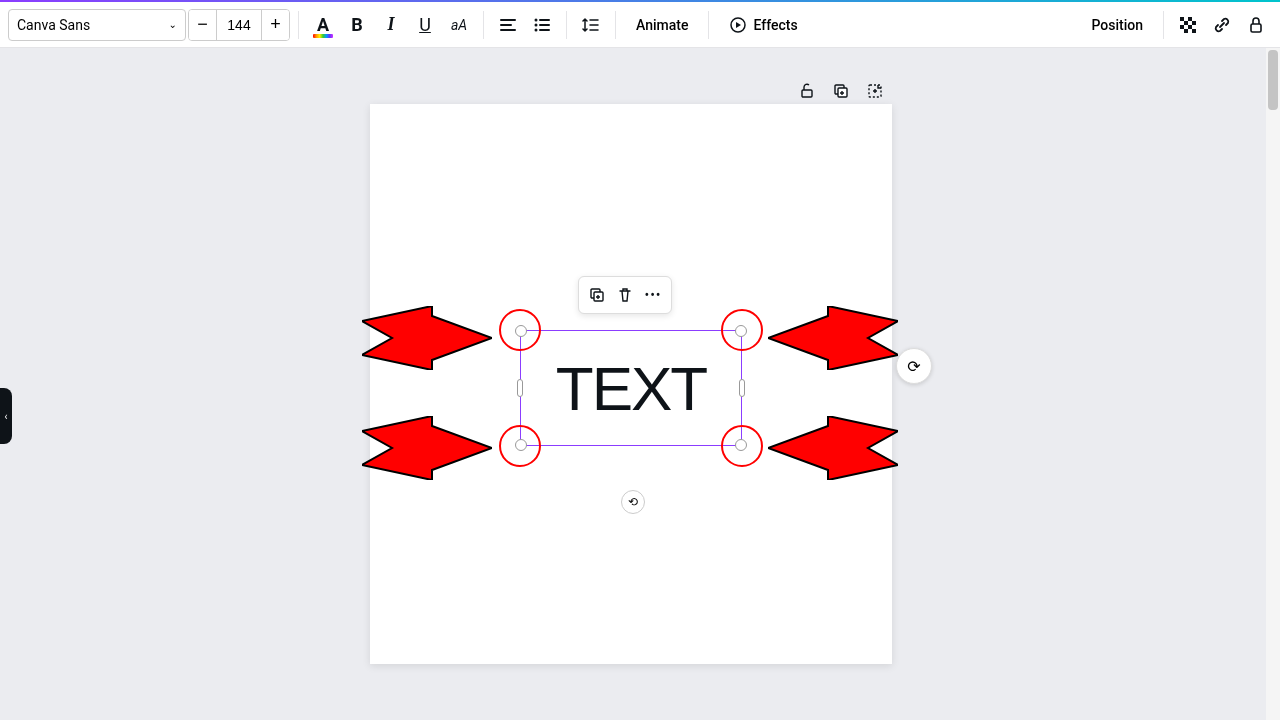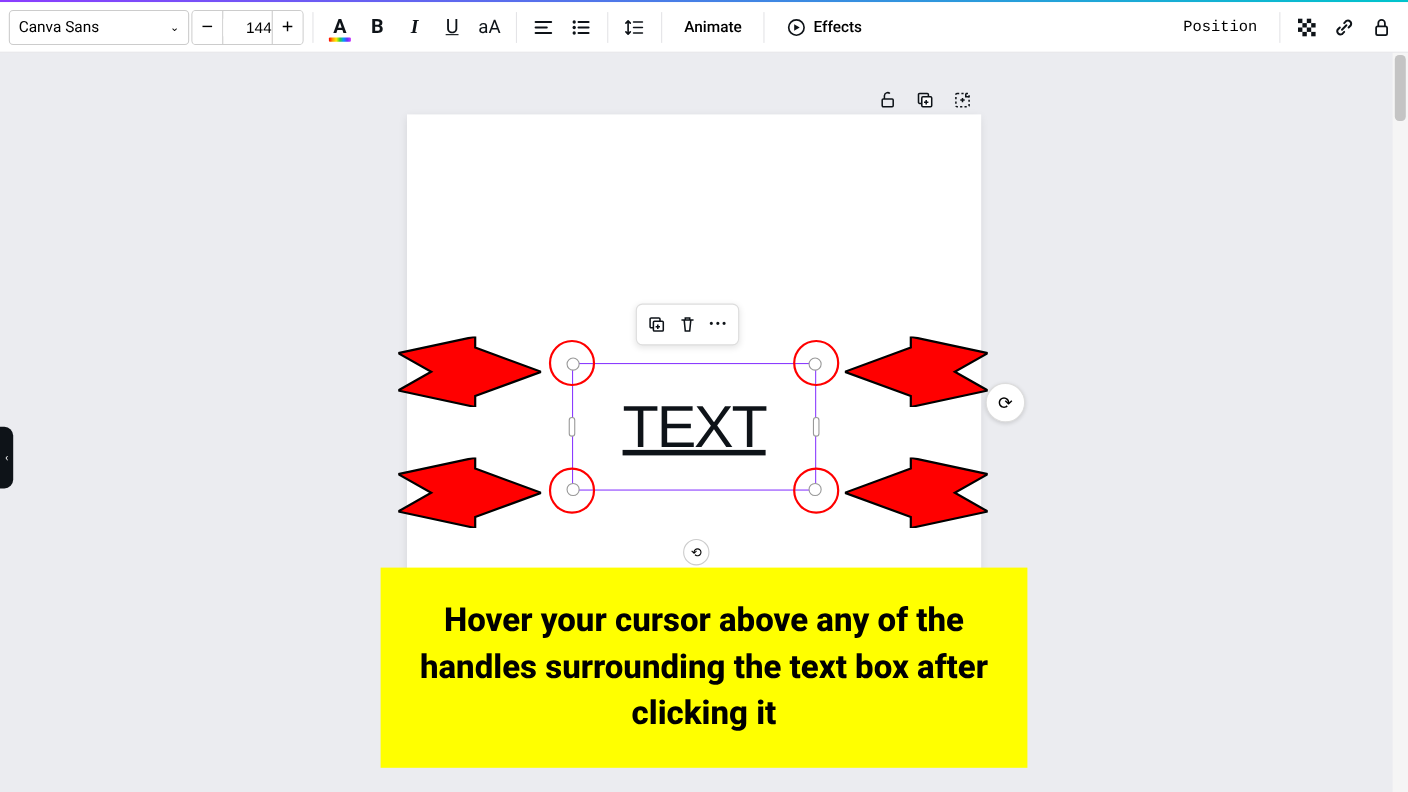--- a/index.html
+++ b/index.html
@@ -3,50 +3,50 @@
 <meta charset="utf-8">
 <style>
 * { box-sizing: border-box; margin: 0; padding: 0; }
 body { font-family: -apple-system, BlinkMacSystemFont, "Segoe UI", Roboto, sans-serif; background: #fff; width: 1280px; height: 720px; overflow: hidden; position: relative; }
 
 .purple-bar { height: 2px; background: linear-gradient(90deg, #8b3dff, #00c4cc); }
 
 .toolbar { height: 46px; border-bottom: 1px solid #e4e4e7; display: flex; align-items: center; padding: 0 8px; gap: 2px; background: #fff; }
 .divider { width: 1px; height: 28px; background: #e4e4e7; margin: 0 6px; }
 
-.font-select { display: flex; align-items: center; justify-content: space-between; border: 1px solid #ccc; border-radius: 4px; padding: 4px 8px; width: 164px; height: 32px; font-size: 14px; cursor: pointer; }
+.font-select { display: flex; align-items: center; justify-content: space-between; border: 1px solid #ccc; border-radius: 4px; padding: 4px 8px; width: 178px; height: 32px; font-size: 14px; cursor: pointer; }
 .font-select .chev { font-size: 10px; }
 
 .size-control { display: flex; align-items: center; border: 1px solid #ccc; border-radius: 4px; height: 32px; overflow: hidden; }
 .size-btn { width: 28px; height: 100%; display: flex; align-items: center; justify-content: center; font-size: 18px; font-weight: 500; cursor: pointer; background: #fff; border: none; }
 .size-btn:first-child { border-right: 1px solid #ccc; }
 .size-btn:last-child { border-left: 1px solid #ccc; }
-.size-val { width: 44px; text-align: right; font-size: 14px; border: none; outline: none; }
+.size-val { width: 44px; text-align: center; font-size: 14px; border: none; outline: none; }
 
 .tbtn { width: 32px; height: 32px; display: flex; align-items: center; justify-content: center; cursor: pointer; border-radius: 4px; font-size: 18px; font-weight: 700; color: #0e1318; }
 .text-color { position: relative; }
 .text-color .ul { position: absolute; bottom: 3px; left: 6px; right: 6px; height: 4px; background: linear-gradient(90deg,#ff0000,#ff9900,#ffee00,#33cc33,#0099ff,#6633ff,#cc33ff); border-radius: 1px; }
 .italic { font-style: italic; font-family: Georgia, serif; }
 .underline { text-decoration: underline; font-weight: 400; }
-.case { font-size: 17px; font-weight: 400; }
+.case { font-size: 14px; font-weight: 400; font-style: italic; }
 
 .pill { height: 32px; padding: 0 12px; display: flex; align-items: center; gap: 6px; border-radius: 4px; font-size: 14px; font-weight: 500; cursor: pointer; }
 
-.toolbar-right { margin-left: auto; display: flex; align-items: center; gap: 2px; font-family: Liberation Mono, monospace; }
+.toolbar-right { margin-left: auto; display: flex; align-items: center; gap: 2px; }
 
 .canvas-area { position: relative; height: calc(720px - 48px); background: #ebecf0; }
 .sidebar-tab { position: absolute; left: 0; top: 340px; width: 12px; height: 56px; background: #0e1318; border-radius: 0 8px 8px 0; display: flex; align-items: center; justify-content: center; color: #fff; font-size: 10px; }
 
 .page-tools { position: absolute; top: 34px; right: 394px; display: flex; gap: 14px; }
 .page-tools .ico { width: 20px; height: 20px; cursor: pointer; color: #0e1318; }
 
 .canvas-page { position: absolute; left: 370px; top: 56px; width: 522px; height: 560px; background: #fff; box-shadow: 0 2px 8px rgba(0,0,0,0.1); }
 
 .text-box { position: absolute; left: 520px; top: 282px; width: 222px; height: 116px; border: 1px solid #8b3dff; display: flex; align-items: center; justify-content: center; }
-.text-content { font-size: 54px; font-weight: 400; letter-spacing: -2px; color: #0e1318; font-family: Arial, sans-serif; text-decoration: underline; }
+.text-content { font-size: 62px; font-weight: 400; letter-spacing: -2px; color: #0e1318; font-family: Arial, sans-serif; }
 .handle { position: absolute; width: 12px; height: 12px; background: #fff; border: 1px solid #999; border-radius: 50%; }
 .handle.tl { top: -6px; left: -6px; }
 .handle.tr { top: -6px; right: -6px; }
 .handle.bl { bottom: -6px; left: -6px; }
 .handle.br { bottom: -6px; right: -6px; }
 .handle-side { position: absolute; width: 6px; height: 18px; background: #fff; border: 1px solid #999; border-radius: 3px; }
 .handle-side.l { left: -4px; top: 50%; transform: translateY(-50%); }
 .handle-side.r { right: -4px; top: 50%; transform: translateY(-50%); }
 
 .ring { position: absolute; width: 42px; height: 42px; border: 2px solid #ff0000; border-radius: 50%; pointer-events: none; }
@@ -224,18 +224,17 @@
   <svg class="arrow" style="left:768px;top:258px;" width="130" height="64" viewBox="0 0 130 64">
       <polygon points="130,15 60,0 60,10 0,32 60,54 60,64 130,49 100,32" fill="#ff0000" stroke="#000" stroke-width="2"></polygon>
     </svg>
   <svg class="arrow" style="left:362px;top:368px;" width="130" height="64" viewBox="0 0 130 64">
       <polygon points="0,15 70,0 70,10 130,32 70,54 70,64 0,49 30,32" fill="#ff0000" stroke="#000" stroke-width="2"></polygon>
     </svg>
   <svg class="arrow" style="left:768px;top:368px;" width="130" height="64" viewBox="0 0 130 64">
       <polygon points="130,15 60,0 60,10 0,32 60,54 60,64 130,49 100,32" fill="#ff0000" stroke="#000" stroke-width="2"></polygon>
     </svg>
 
-  <div class="callout">Hover your cursor above any of the  handles surrounding the text box after clicking it</div>
 
   <div class="scrollbar">
     <div class="thumb"></div>
   </div>
 </div>
 
 </body></html>

